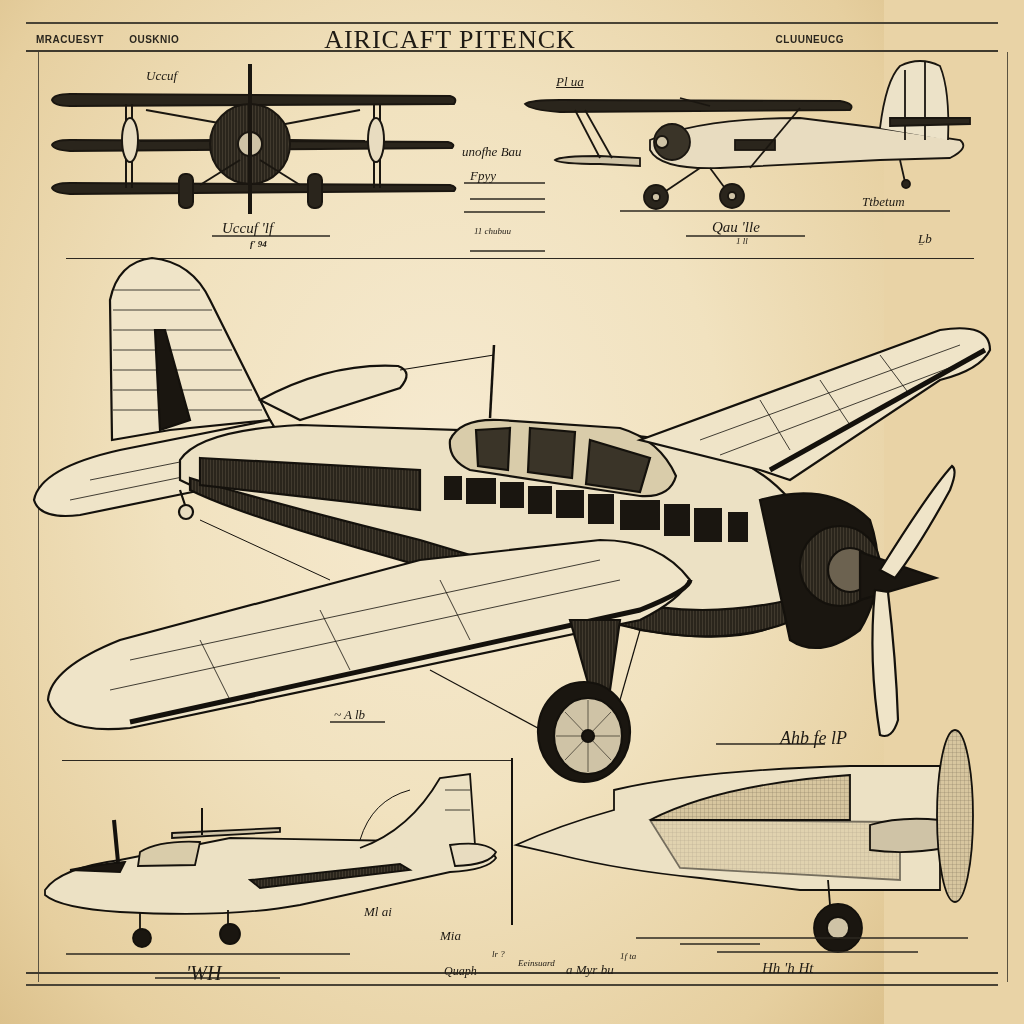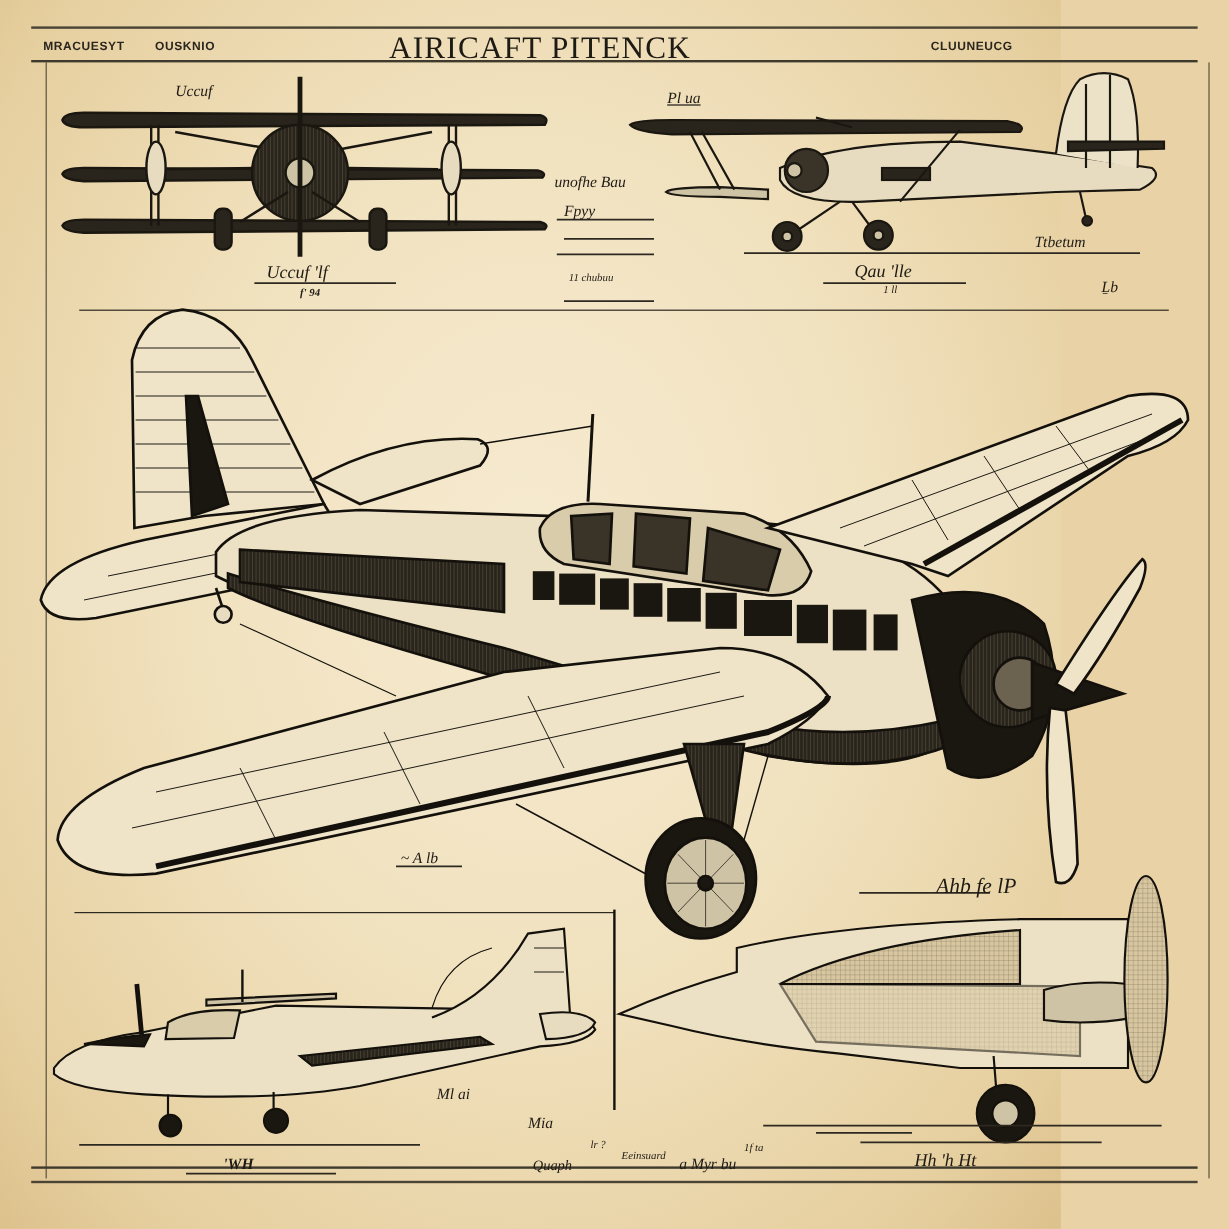--- a/index.html
+++ b/index.html
@@ -251,21 +251,21 @@
   <div class="anno" style="left:862px;top:194px;">Ttbetum</div>
   <div class="anno" style="left:712px;top:219px;font-size:15px;">Qau 'lle</div>
   <div class="anno sm" style="left:736px;top:236px;text-align:center;">1 ll</div>
   <div class="anno" style="left:918px;top:231px;">Ḻb</div>
 
   <div class="anno" style="left:334px;top:707px;">~ A lb</div>
   <div class="anno" style="left:732px;top:728px;font-size:18px;margin-left:48px;">Ahb fe lP</div>
 
   <div class="anno" style="left:364px;top:904px;">Ml ai</div>
   <div class="anno" style="left:440px;top:900px;margin-top:28px;">Mia</div>
-  <div class="anno" style="left:186px;top:962px;font-size:13px;font-weight:bold;">'WH</div>
+  <div class="anno" style="left:186px;top:962px;font-size:20px;">'WH</div>
   <div class="anno" style="left:444px;top:964px;font-size:12px;font-family:Liberation Serif, serif;">Quaph</div>
   <div class="anno sm" style="left:492px;top:949px;">lr ?</div>
 
   <div class="anno" style="left:762px;top:960px;font-size:15px;">Hh 'h Ht</div>
   <div class="anno" style="left:566px;top:962px;">a Myr bu</div>
   <div class="anno sm" style="left:518px;top:958px;">Eeinsuard</div>
   <div class="anno sm" style="left:620px;top:951px;">1f ta</div>
 
 </div>
 

